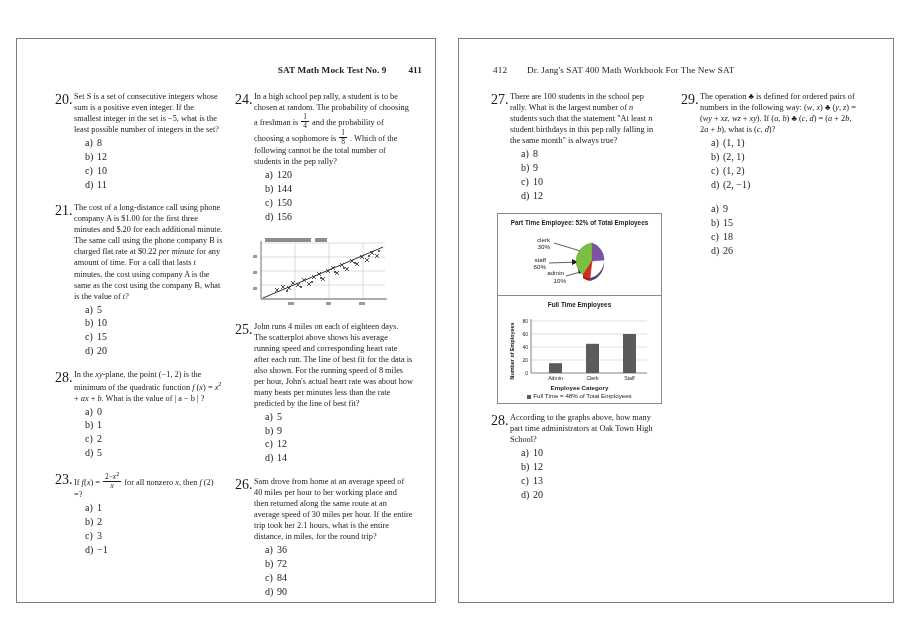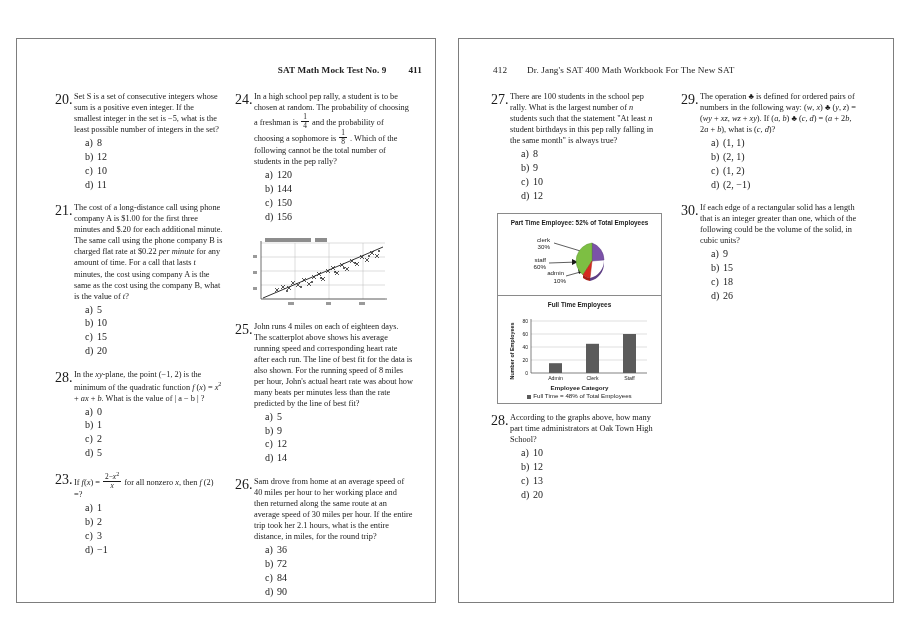--- a/index.html
+++ b/index.html
@@ -500,24 +500,20 @@
           </div>
           <ul class="choices">
             <li><span class="ch-letter">a)</span><span class="ch-val">(1, 1)</span></li>
             <li><span class="ch-letter">b)</span><span class="ch-val">(2, 1)</span></li>
             <li><span class="ch-letter">c)</span><span class="ch-val">(1, 2)</span></li>
             <li><span class="ch-letter">d)</span><span class="ch-val">(2, −1)</span></li>
           </ul>
         </div>
 
         <div class="q">
-          <div class="q-body">
-            <span class="q-num">30.</span>
-            <span class="q-text">If each edge of a rectangular solid has a length that is an integer greater than one, which of the following could be the volume of the solid, in cubic units?</span>
-          </div>
           <ul class="choices">
             <li><span class="ch-letter">a)</span><span class="ch-val">9</span></li>
             <li><span class="ch-letter">b)</span><span class="ch-val">15</span></li>
             <li><span class="ch-letter">c)</span><span class="ch-val">18</span></li>
             <li><span class="ch-letter">d)</span><span class="ch-val">26</span></li>
           </ul>
         </div>
 
       </div>
     </div>

